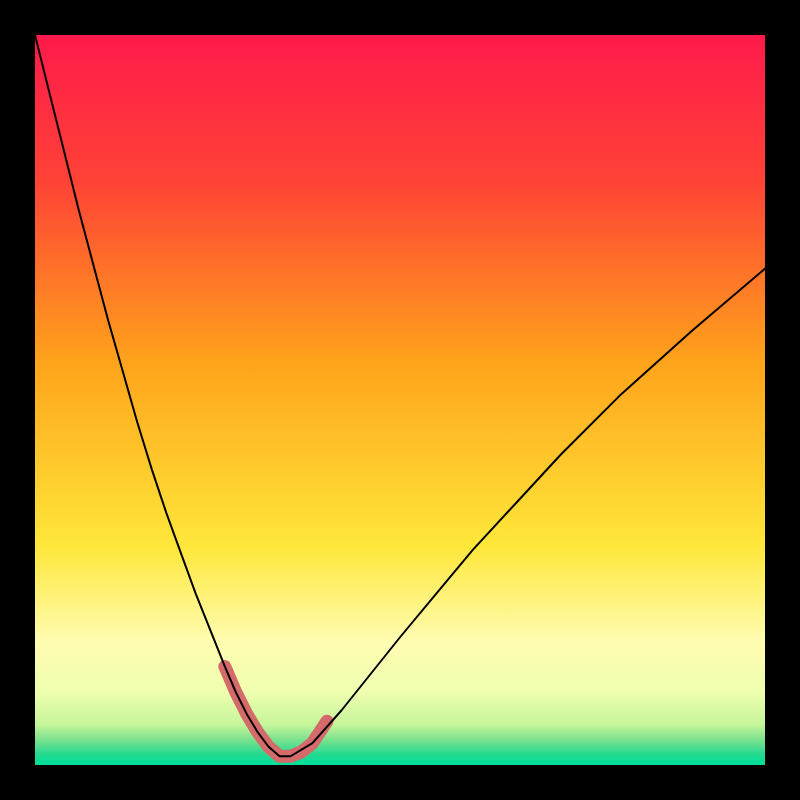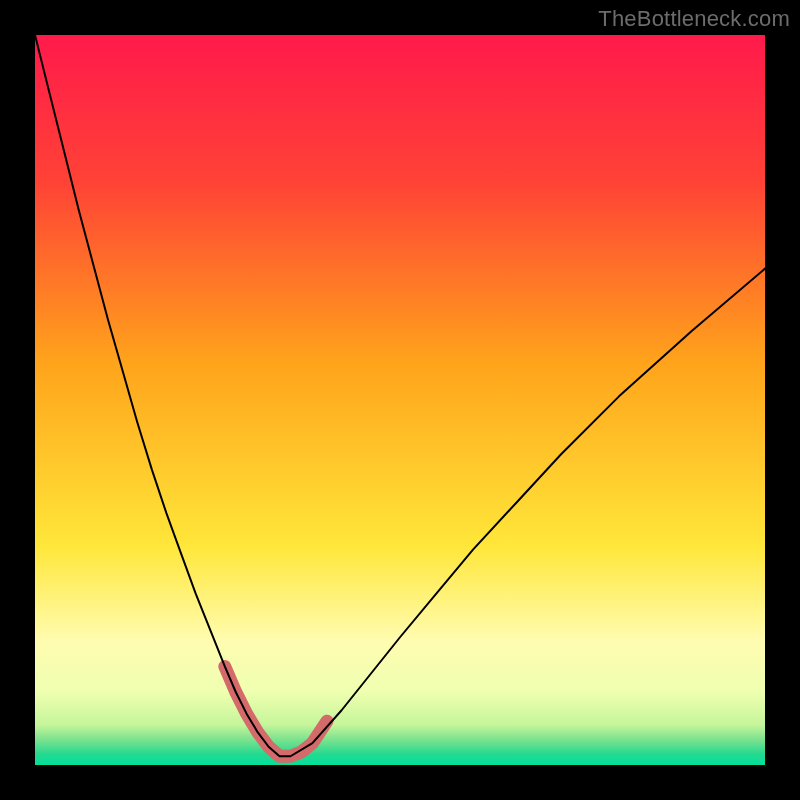--- a/index.html
+++ b/index.html
@@ -57,14 +57,13 @@
             <stop offset="96.5%" stop-color="#7de28e"></stop>
             <stop offset="98.5%" stop-color="#25d990"></stop>
             <stop offset="100%" stop-color="#00e09b"></stop>
           </linearGradient>
       </defs>
       <rect x="0" y="0" width="730" height="730" fill="url(#bg-grad)"></rect>
       <path id="valley-path" fill="none" d="M189.80,631.45 L200.75,657.00 L211.70,678.90 L222.65,697.15 L233.60,711.75 L244.55,721.24 L255.50,721.24 L266.45,716.86 L277.40,708.10 L284.70,697.15 L292.00,686.20" stroke="#d46a6a" stroke-width="13" stroke-linecap="round" stroke-linejoin="round"></path>
       <path id="curve-path" fill="none" d="M0.00,0.00 L14.60,58.40 L29.20,116.80 L43.80,175.20 L58.40,229.95 L73.00,284.70 L87.60,335.80 L102.20,386.90 L116.80,434.35 L131.40,478.15 L146.00,518.30 L160.60,558.45 L175.20,594.95 L189.80,631.45 L200.75,657.00 L211.70,678.90 L222.65,697.15 L233.60,711.75 L244.55,721.24 L255.50,721.24 L277.40,708.10 L306.60,675.25 L335.80,638.75 L365.00,602.25 L401.50,558.45 L438.00,514.65 L481.80,467.20 L525.60,419.75 L584.00,361.35 L657.00,295.65 L730.00,233.60" stroke="#000000" stroke-width="2" stroke-linecap="round" stroke-linejoin="round"></path>
     </svg>
   </div>
-  <div class="watermark">TheBottleneck.com</div>
 </div>
 
 </body></html>

